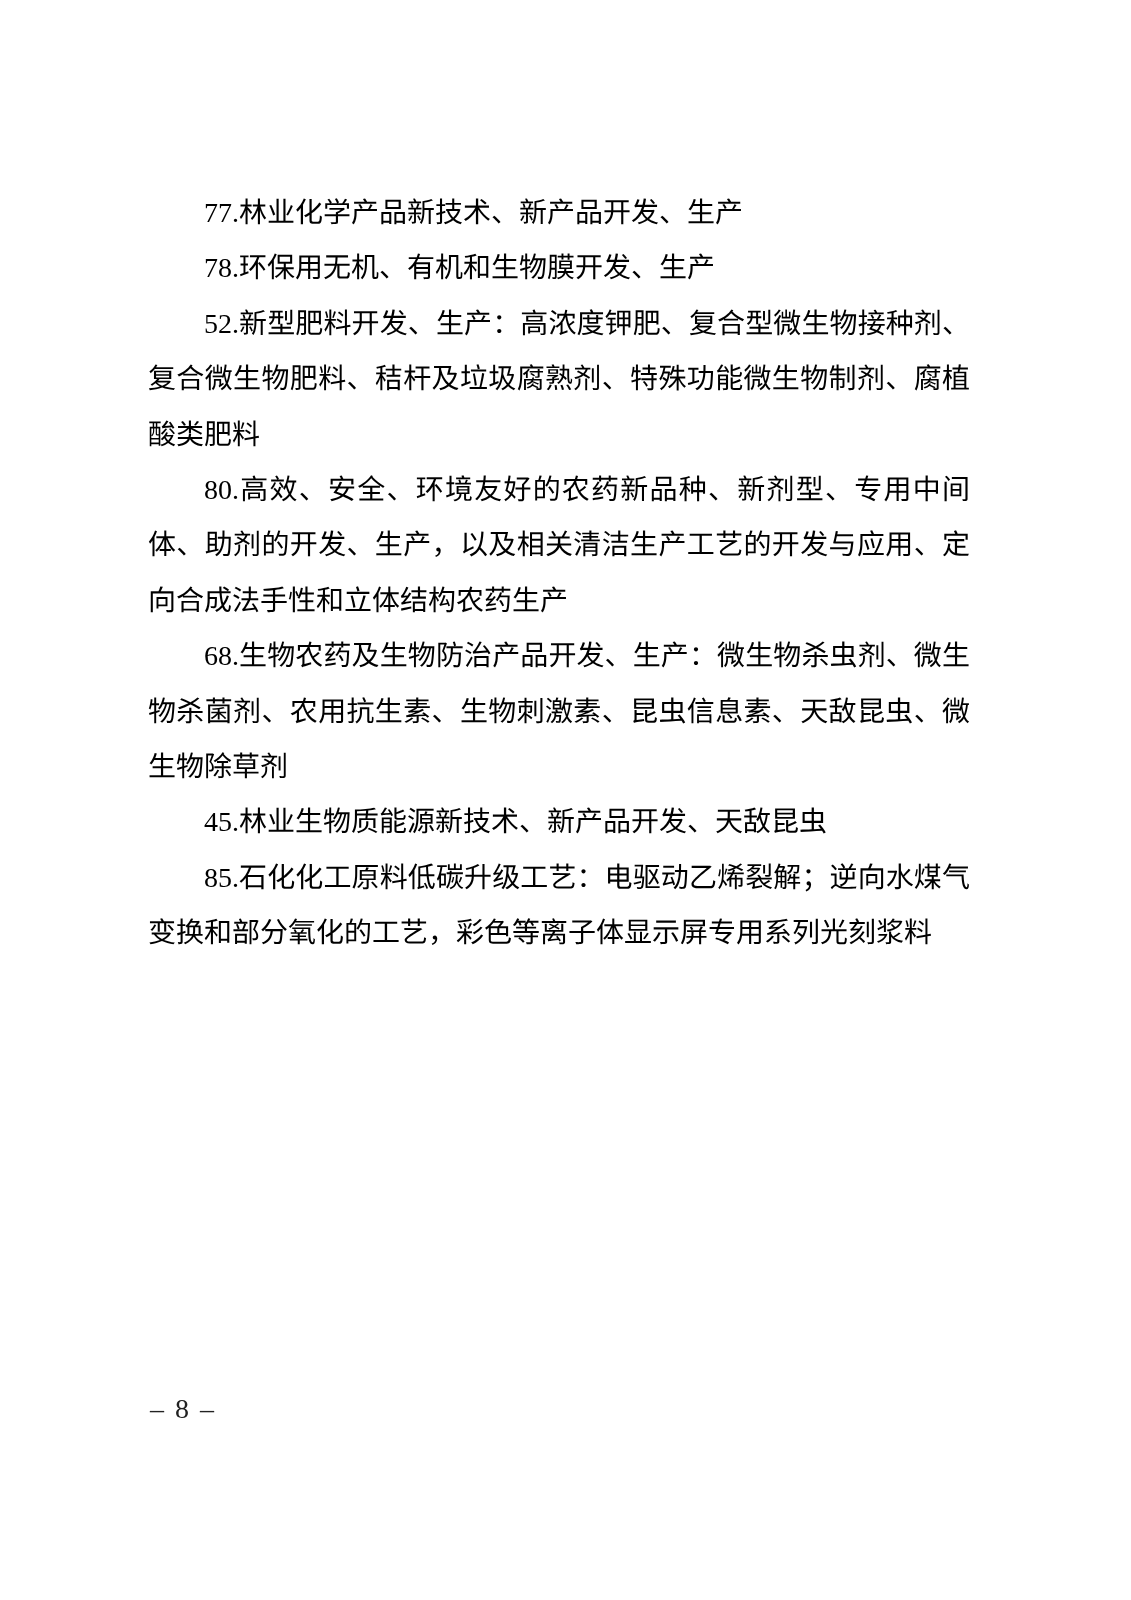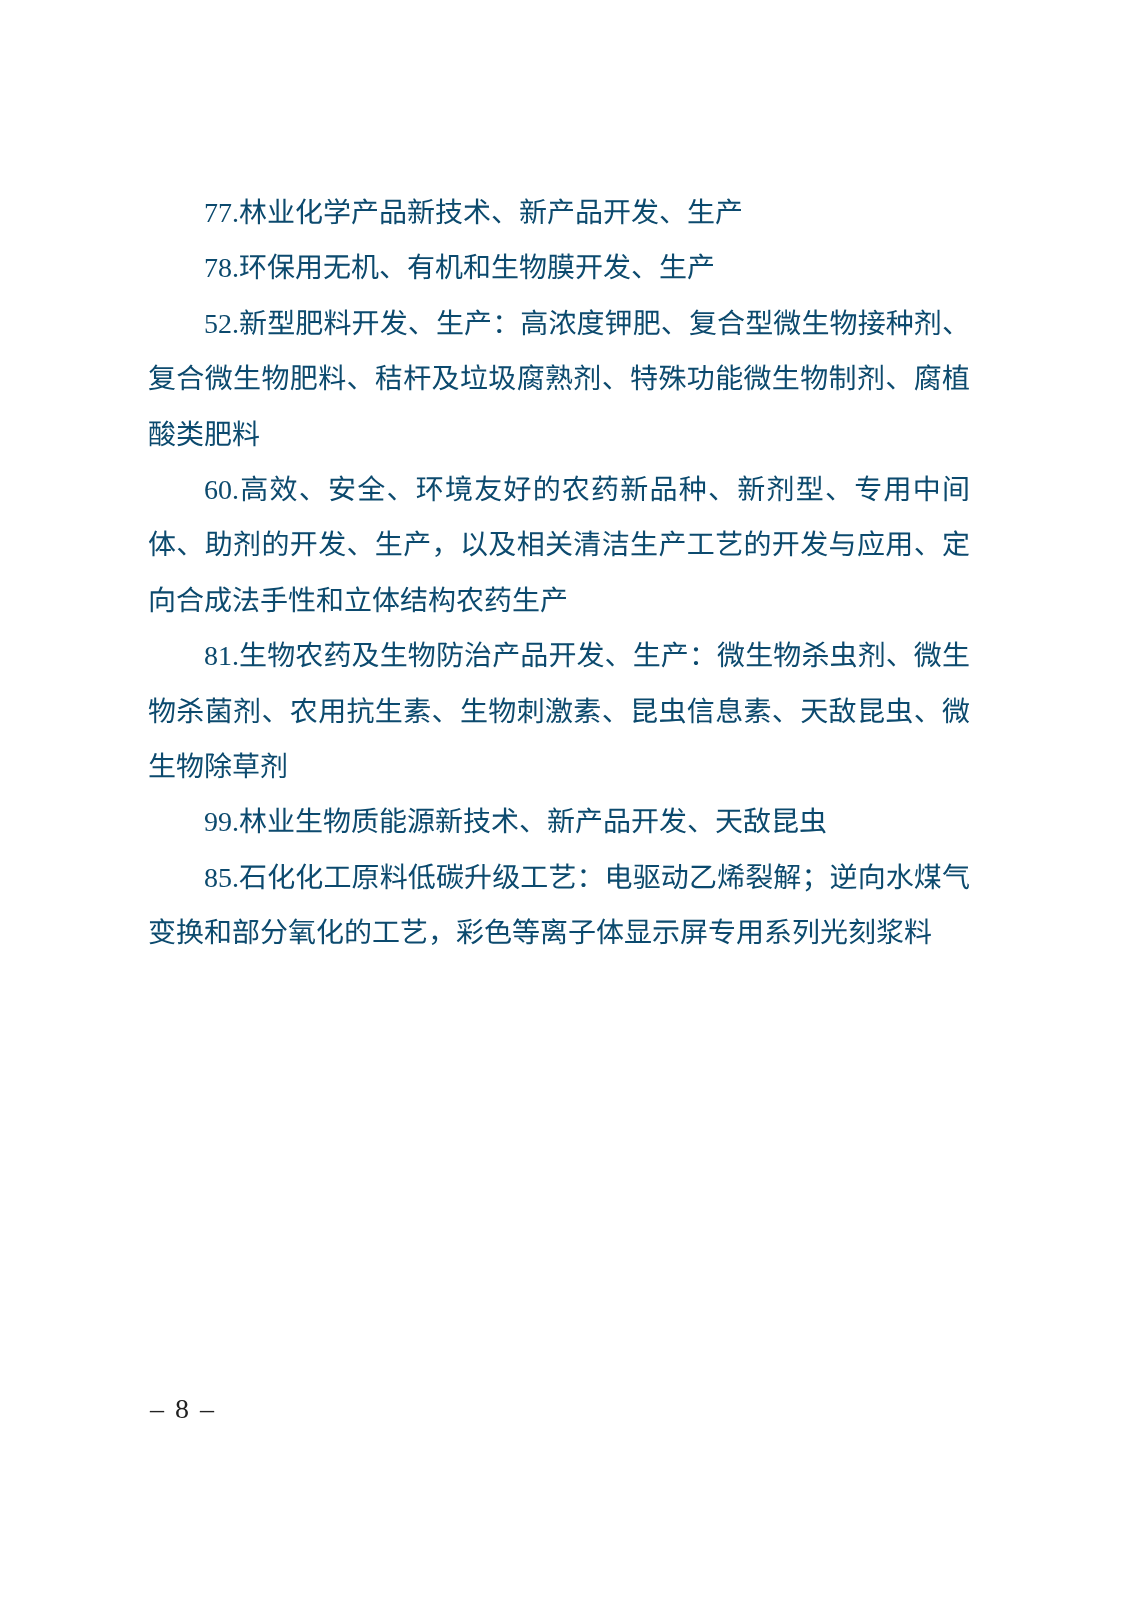--- a/index.html
+++ b/index.html
@@ -14,21 +14,21 @@
     background: #ffffff;
     overflow: hidden;
   }
   .doc-body {
     position: absolute;
     left: 148px;
     top: 185px;
     width: 822px;
     font-size: 28px;
     line-height: 55.4px;
-    color: #0c4a6e;
+    color: #000000;
     text-align: justify;
     text-justify: inter-ideograph;
     letter-spacing: 0;
   }
   .doc-body p.item {
     text-indent: 2em;
     margin: 0;
   }
   .item-number {
     font-family: "Liberation Serif", "DejaVu Serif", serif;
@@ -52,27 +52,27 @@
 <div class="page">
 
   <div class="doc-body">
 
     <p class="item"><span class="item-number">77.</span><span class="item-text">林业化学产品新技术、新产品开发、生产</span></p>
 
     <p class="item"><span class="item-number">78.</span><span class="item-text">环保用无机、有机和生物膜开发、生产</span></p>
 
     <p class="item"><span class="item-number">52.</span><span class="item-text">新型肥料开发、生产：高浓度钾肥、复合型微生物接种剂、复合微生物肥料、秸杆及垃圾腐熟剂、特殊功能微生物制剂、腐植酸类肥料</span></p>
 
-    <p class="item"><span class="item-number">60.</span><span class="item-text">高效、安全、环境友好的农药新品种、新剂型、专用中间体、助剂的开发、生产，以及相关清洁生产工艺的开发与应用、定向合成法手性和立体结构农药生产</span></p>
+    <p class="item"><span class="item-number">80.</span><span class="item-text">高效、安全、环境友好的农药新品种、新剂型、专用中间体、助剂的开发、生产，以及相关清洁生产工艺的开发与应用、定向合成法手性和立体结构农药生产</span></p>
 
-    <p class="item"><span class="item-number">81.</span><span class="item-text">生物农药及生物防治产品开发、生产：微生物杀虫剂、微生物杀菌剂、农用抗生素、生物刺激素、昆虫信息素、天敌昆虫、微生物除草剂</span></p>
+    <p class="item"><span class="item-number">68.</span><span class="item-text">生物农药及生物防治产品开发、生产：微生物杀虫剂、微生物杀菌剂、农用抗生素、生物刺激素、昆虫信息素、天敌昆虫、微生物除草剂</span></p>
 
 
 
-    <p class="item"><span class="item-number">99.</span><span class="item-text">林业生物质能源新技术、新产品开发、天敌昆虫</span></p>
+    <p class="item"><span class="item-number">45.</span><span class="item-text">林业生物质能源新技术、新产品开发、天敌昆虫</span></p>
 
     <p class="item"><span class="item-number">85.</span><span class="item-text">石化化工原料低碳升级工艺：电驱动乙烯裂解；逆向水煤气变换和部分氧化的工艺，彩色等离子体显示屏专用系列光刻浆料</span></p>
 
   </div>
 
   <div class="footer">– 8 –</div>
 
 </div>
 
 </body></html>

